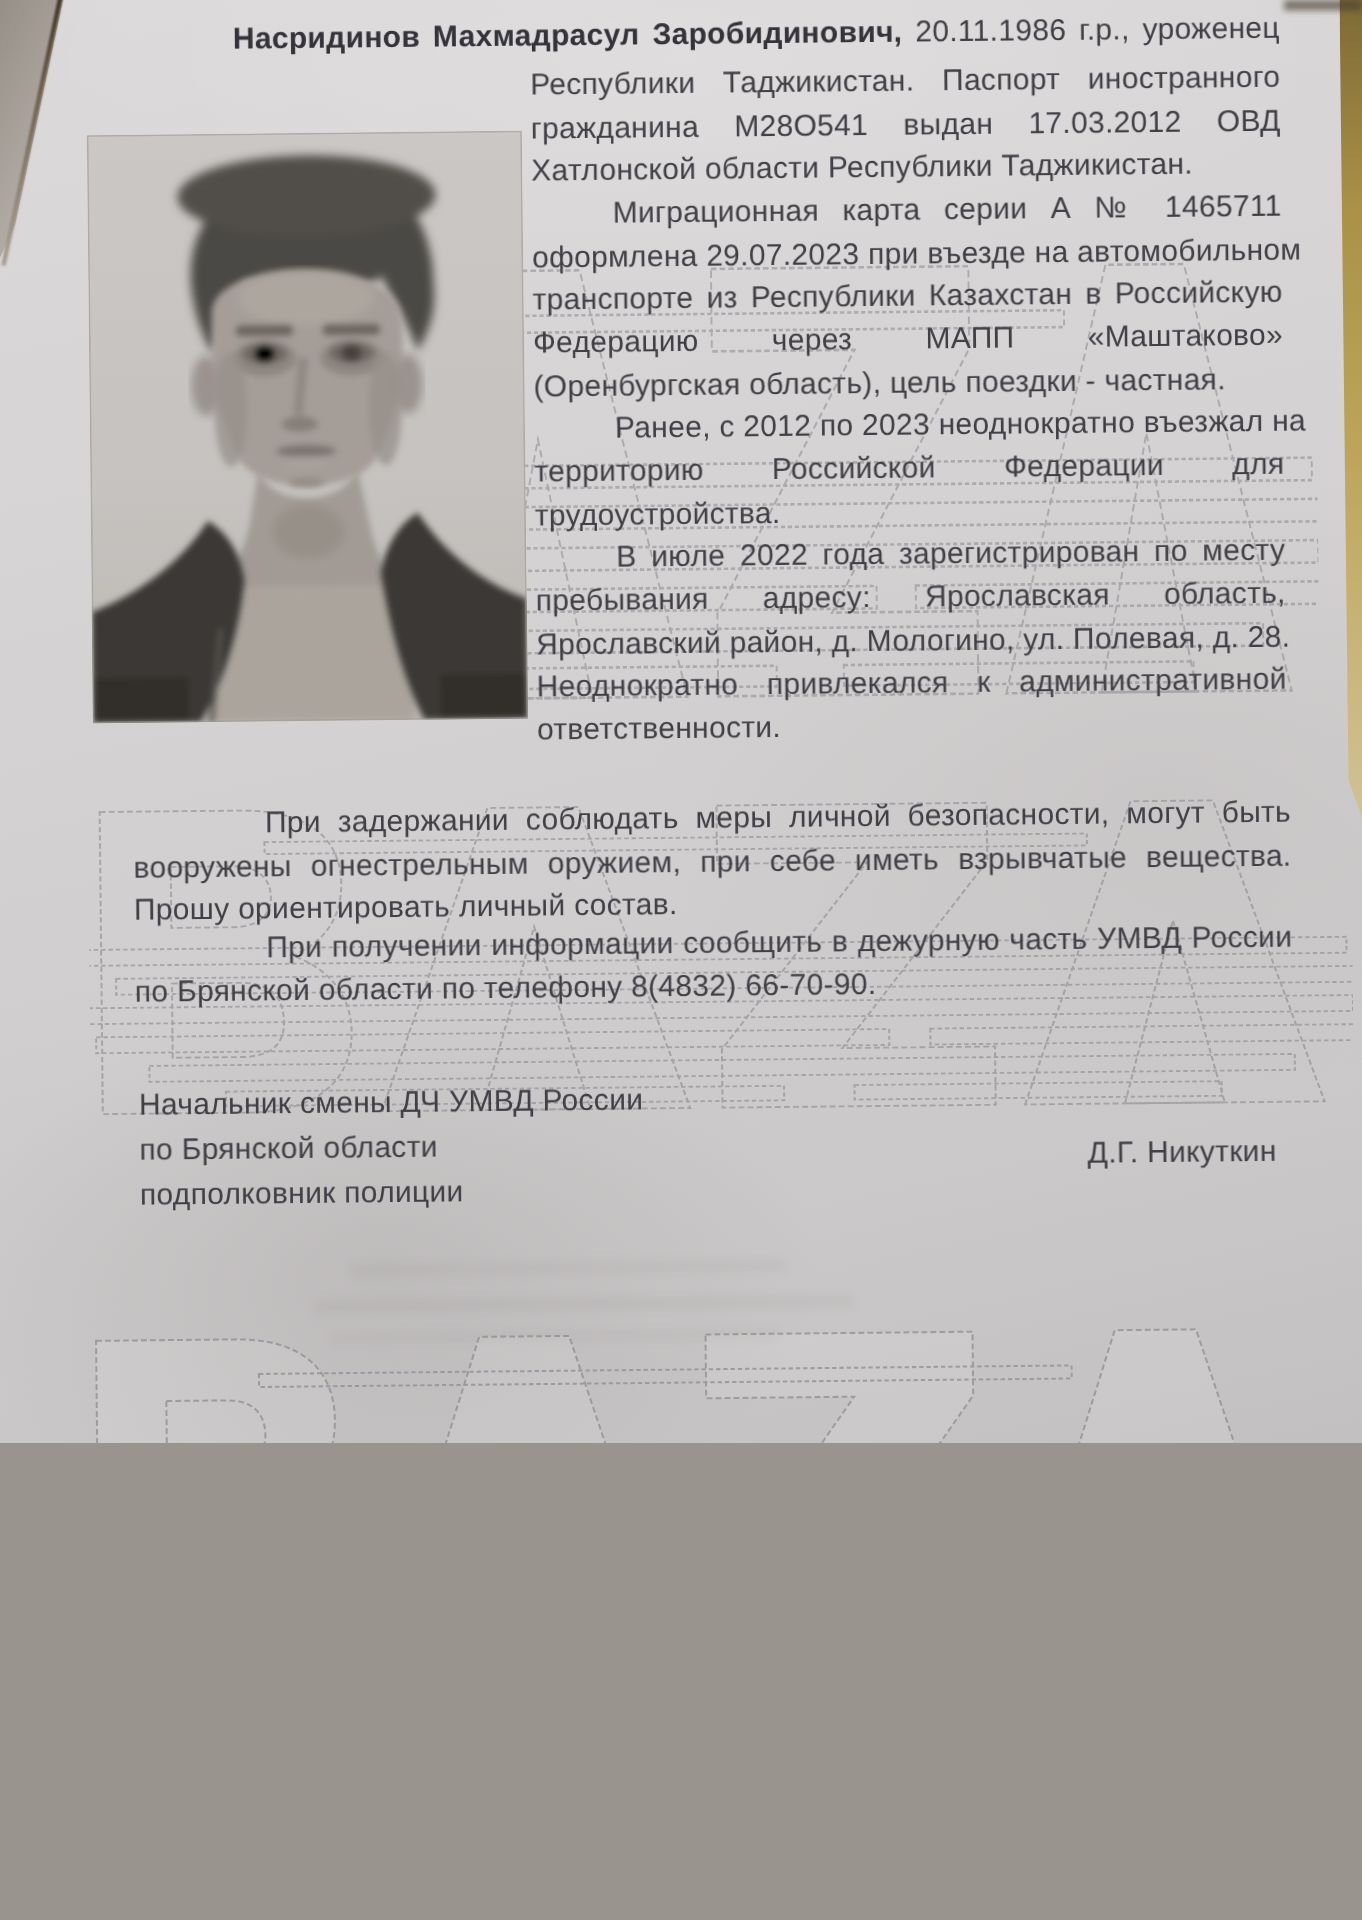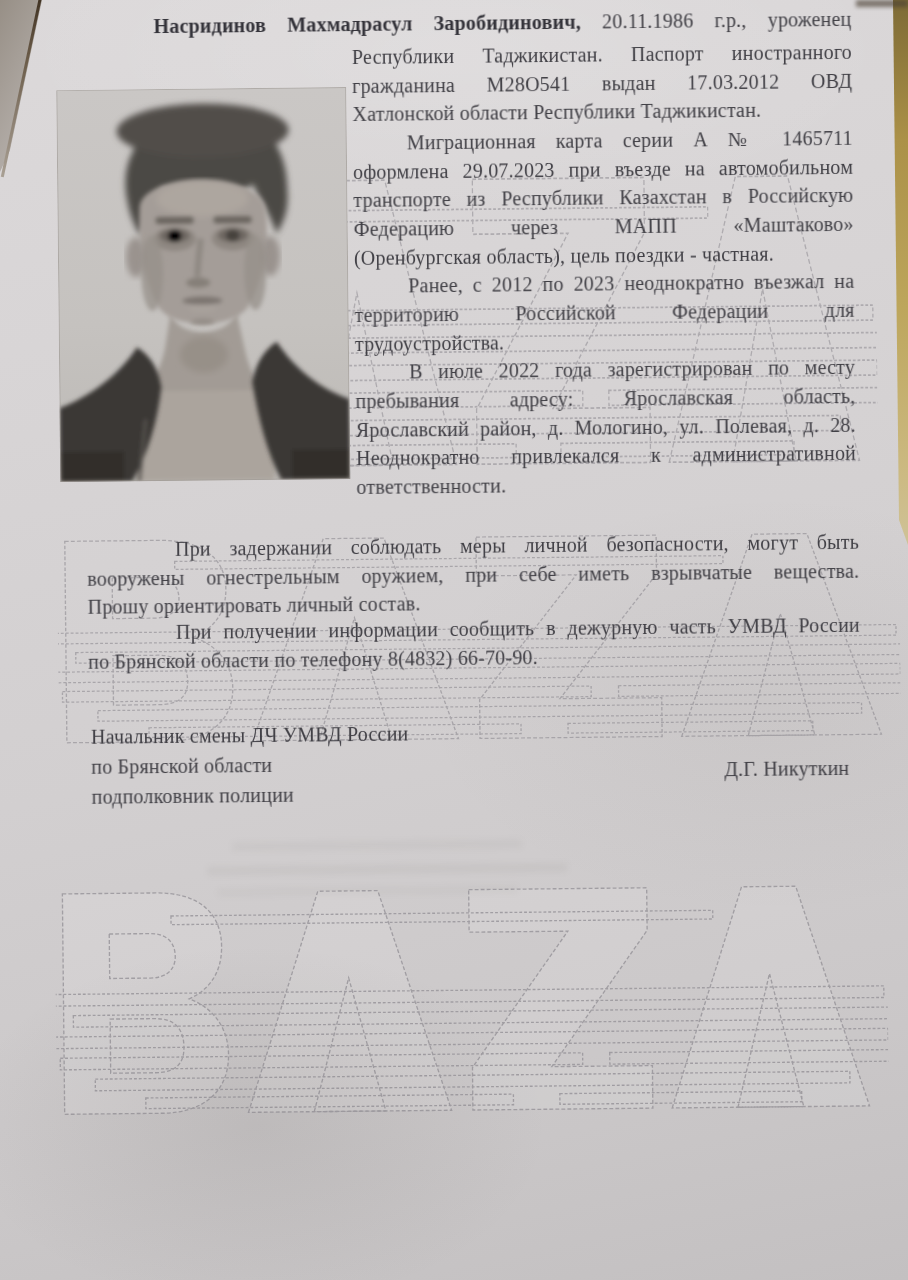--- a/index.html
+++ b/index.html
@@ -1,18 +1,18 @@
 <!DOCTYPE html>
 <html><head>
 <meta charset="utf-8">
 <style>
   html,body{margin:0;padding:0;background:#9a948e;}
-  .page{position:relative;width:908px;height:1280px;overflow:hidden;
+  .page{position:relative;width:908px;height:962px;overflow:hidden;
         background:linear-gradient(168deg,#dcd9da 0%,#d7d4d5 30%,#d2cfd0 55%,#cbc8c9 80%,#c3c0c1 100%);
-        font-family:Liberation Serif, serif;}
+        font-family:Liberation Sans, sans-serif;}
   .shade{position:absolute;inset:0;pointer-events:none;
          background:
            radial-gradient(420px 260px at 28% 88%, rgba(70,65,60,.10), transparent 70%),
            radial-gradient(500px 300px at 85% 55%, rgba(90,85,80,.06), transparent 70%),
            radial-gradient(600px 220px at 50% 4%, rgba(255,255,255,.14), transparent 75%);}
   .tilt{position:absolute;inset:0;transform:rotate(-0.6deg);transform-origin:50% 50%;}
   .txt{position:absolute;color:#403f45;letter-spacing:.2px;filter:blur(.35px);}
   .line{position:absolute;left:0;width:100%;height:28px;line-height:28px;font-size:20px;white-space:nowrap;}
   .jl{text-align:justify;text-align-last:justify;}
   .ll{text-align:left;}

